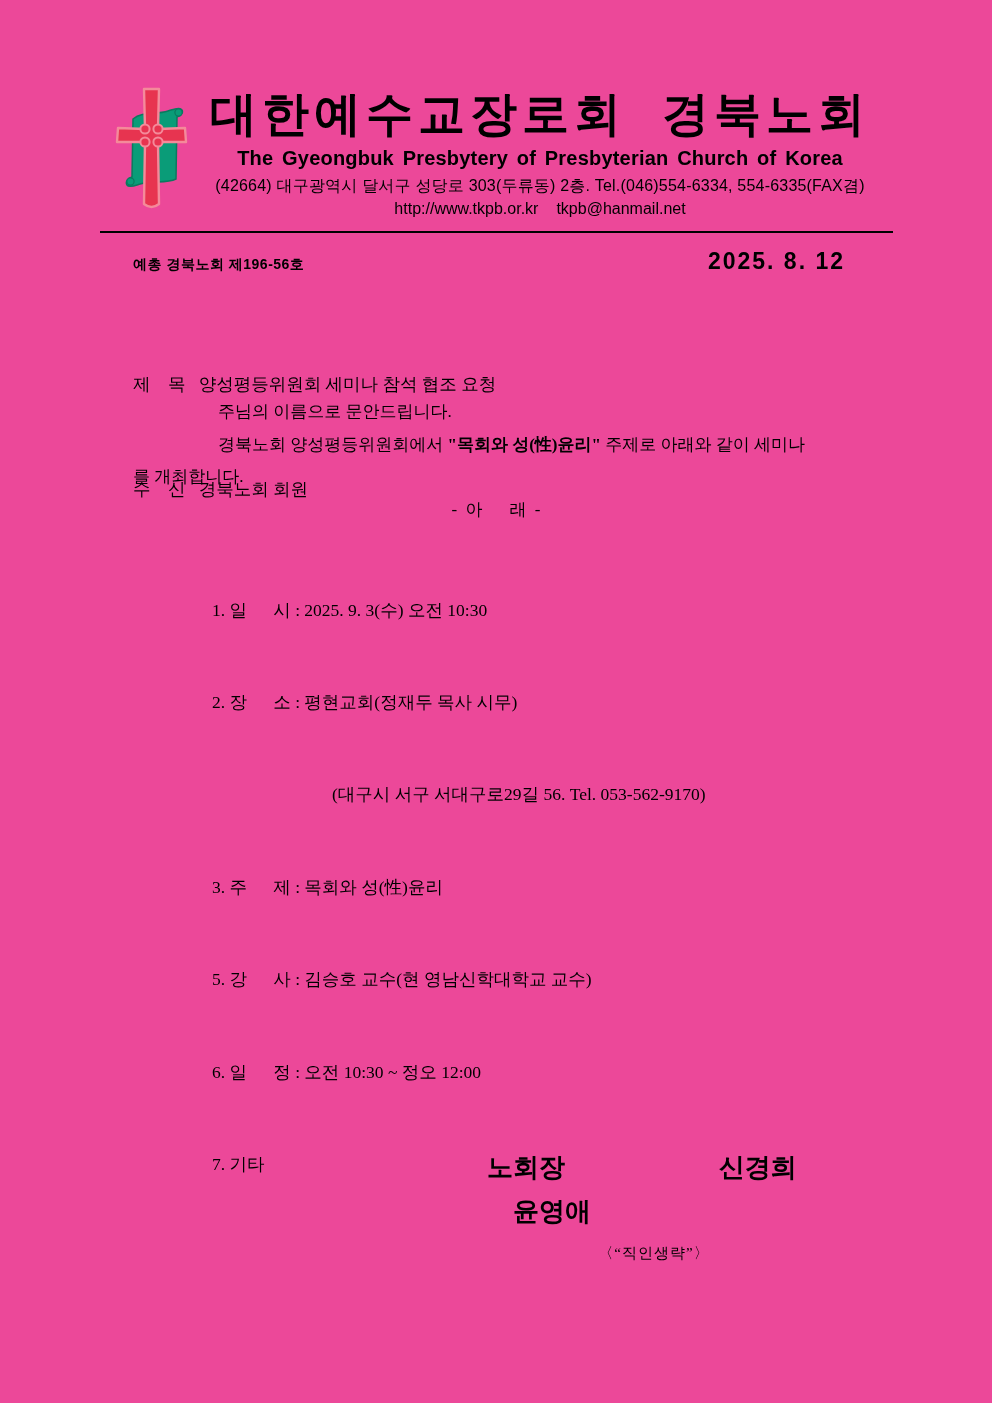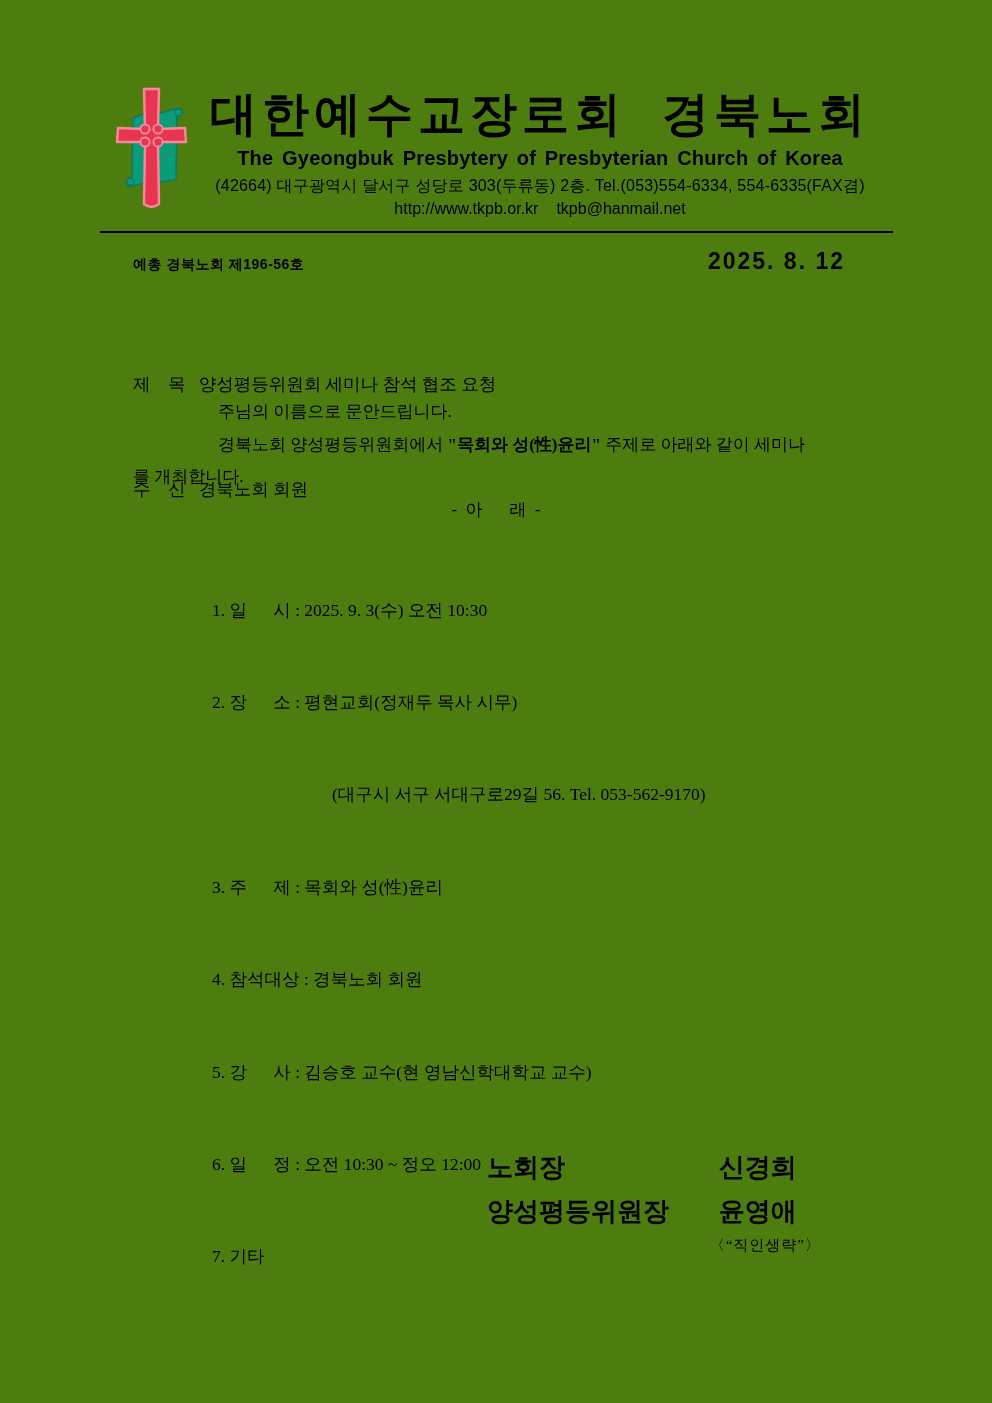--- a/index.html
+++ b/index.html
@@ -2,21 +2,21 @@
 <html><head>
 <meta charset="utf-8">
 <style>
   * { margin: 0; padding: 0; box-sizing: border-box; }
   html, body { background: #888; }
   .page {
     position: relative;
     width: 992px;
     height: 1403px;
     margin: 0 auto;
-    background: #4d7c0f;
+    background: #ec4899;
     color: #000;
     font-family: "Liberation Serif", "DejaVu Serif", serif;
     overflow: hidden;
   }
   
   .logo {
     position: absolute;
     left: 114px; top: 86px;
     width: 76px; height: 126px;
   }
@@ -135,23 +135,23 @@
     text-align-last: justify;
   }
   .sig-name {
     display: inline-block;
     width: 128px;
     margin-left: 26px;
     text-align: justify;
     text-align-last: justify;
   }
   .sig-stamp {
-    margin-top: 2px;
+    margin-top: 10px;
     padding-right: 22px;
-    text-align: right;
+    text-align: center;
     font-size: 15px;
     letter-spacing: 1px;
   }
 </style>
 </head>
 <body>
 
 <div class="page">
 
   <svg class="logo" viewBox="0 0 76 126" aria-hidden="true">
@@ -166,21 +166,21 @@
       <circle cx="31" cy="43" r="4.6"></circle>
       <circle cx="44" cy="43" r="4.6"></circle>
       <circle cx="31" cy="56" r="4.6"></circle>
       <circle cx="44" cy="56" r="4.6"></circle>
     </g>
   </svg>
 
   <div class="lh-text">
     <div class="org-name">대한예수교장로회  경북노회</div>
     <div class="org-en">The Gyeongbuk Presbytery of Presbyterian Church of Korea</div>
-    <div class="org-addr">(42664) 대구광역시 달서구 성당로 303(두류동) 2층. Tel.(053)554-6334, 554-6335(FAX겸)</div>
+    <div class="org-addr">(42664) 대구광역시 달서구 성당로 303(두류동) 2층. Tel.(046)554-6334, 554-6335(FAX겸)</div>
     <div class="org-web">
       <span>http://www.tkpb.or.kr</span><span>tkpb@hanmail.net</span>
     </div>
   </div>
 
   <div class="rule"></div>
 
   <div class="meta-row">
     <span class="doc-no">예총 경북노회 제196-56호</span>
     <span class="doc-date">2025. 8. 12</span>
@@ -196,34 +196,32 @@
     <p class="indent"><span>경북노회 양성평등위원회에서 </span><span class="emph">"목회와 성(性)윤리"</span><span> 주제로 아래와 같이 세미나</span></p>
     <p>를 개최합니다.</p>
     <p class="below-divider">- 아    래 -</p>
   </div>
 
   <div class="details">
     <div class="l0">1. 일      시 : 2025. 9. 3(수) 오전 10:30</div>
     <div class="l0">2. 장      소 : 평현교회(정재두 목사 시무)</div>
     <div class="l2">(대구시 서구 서대구로29길 56. Tel. 053-562-9170)</div>
     <div class="l0">3. 주      제 : 목회와 성(性)윤리</div>
-    <div class="l0">4. 참석대상 : 경북노회 회원</div>
     <div class="l0">5. 강      사 : 김승호 교수(현 영남신학대학교 교수)</div>
     <div class="l0">6. 일      정 : 오전 10:30 ~ 정오 12:00</div>
     <div class="l0">7. 기타</div>
     
     
     
   </div>
 
   <div class="signature">
     <div class="sig-row">
       <span class="sig-role">노회장</span>
       <span class="sig-name">신경희</span>
     </div>
     <div class="sig-row">
-      <span class="sig-role">양성평등위원장</span>
       <span class="sig-name">윤영애</span>
     </div>
     <div class="sig-stamp">〈“직인생략”〉</div>
   </div>
 
 </div>
 
 </body></html>

